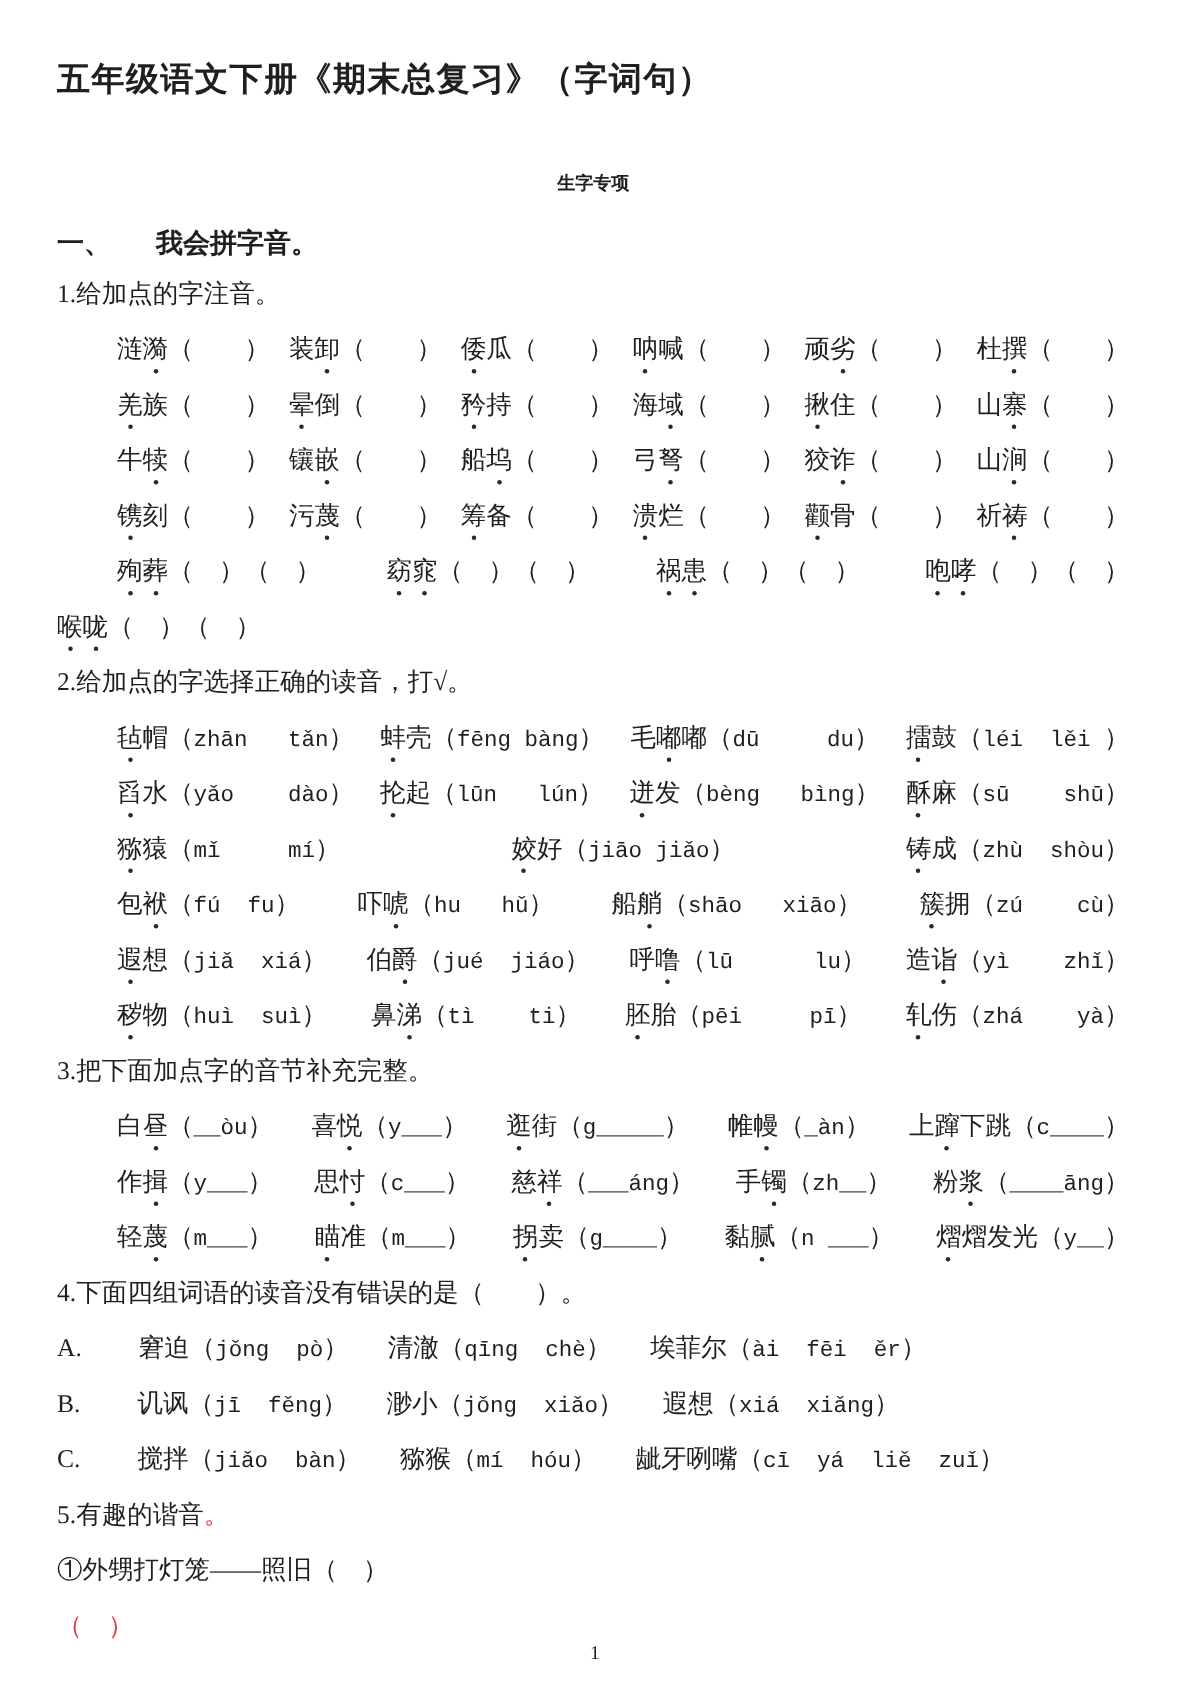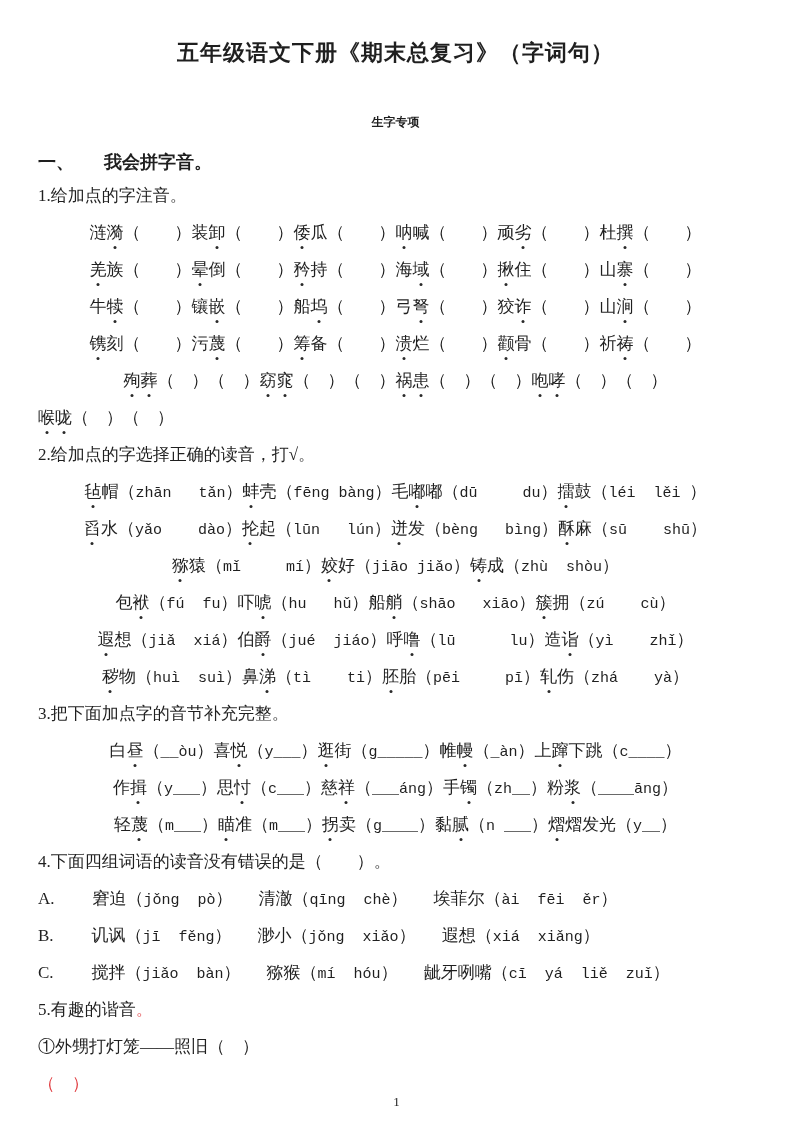--- a/index.html
+++ b/index.html
@@ -3,34 +3,34 @@
 <meta charset="utf-8">
 <style>
   html,body{margin:0;padding:0;}
   body{
     width:793px;height:1122px;background:#ffffff;color:#1f1f1f;
     font-family:"Liberation Serif","DejaVu Serif",serif;
     position:relative;overflow:hidden;
   }
   .content{padding:26px 40px 0 38px;}
   .title{
-    text-align:center;font-size:22px;font-weight:bold;
+    text-align:left;font-size:22px;font-weight:bold;
     margin:12px 0 0 0;letter-spacing:1px;
   }
   .subtitle{
     text-align:center;font-size:12px;font-weight:bold;margin-top:46px;
   }
   .sec-heading{
     display:flex;font-size:18px;font-weight:bold;margin-top:16px;height:30px;align-items:center;
   }
   .sec-heading .num{margin-right:30px;}
   .line{
     height:37px;display:flex;align-items:center;font-size:17px;
   }
-  .row.between{justify-content:center;}
+  .row.between{justify-content:space-between;margin-left:40px;}
   .row.start{justify-content:flex-start;gap:34px;}
   .row.q4{gap:26px;}
   .item{white-space:nowrap;}
   .w{display:inline-block;}
   .ch{position:relative;display:inline-block;}
   .ch.dotted::after{
     content:"";position:absolute;left:50%;bottom:-5px;width:3px;height:3px;
     background:#2a2a2a;border-radius:50%;transform:translateX(-50%);
   }
   .par{font-size:17px;}

